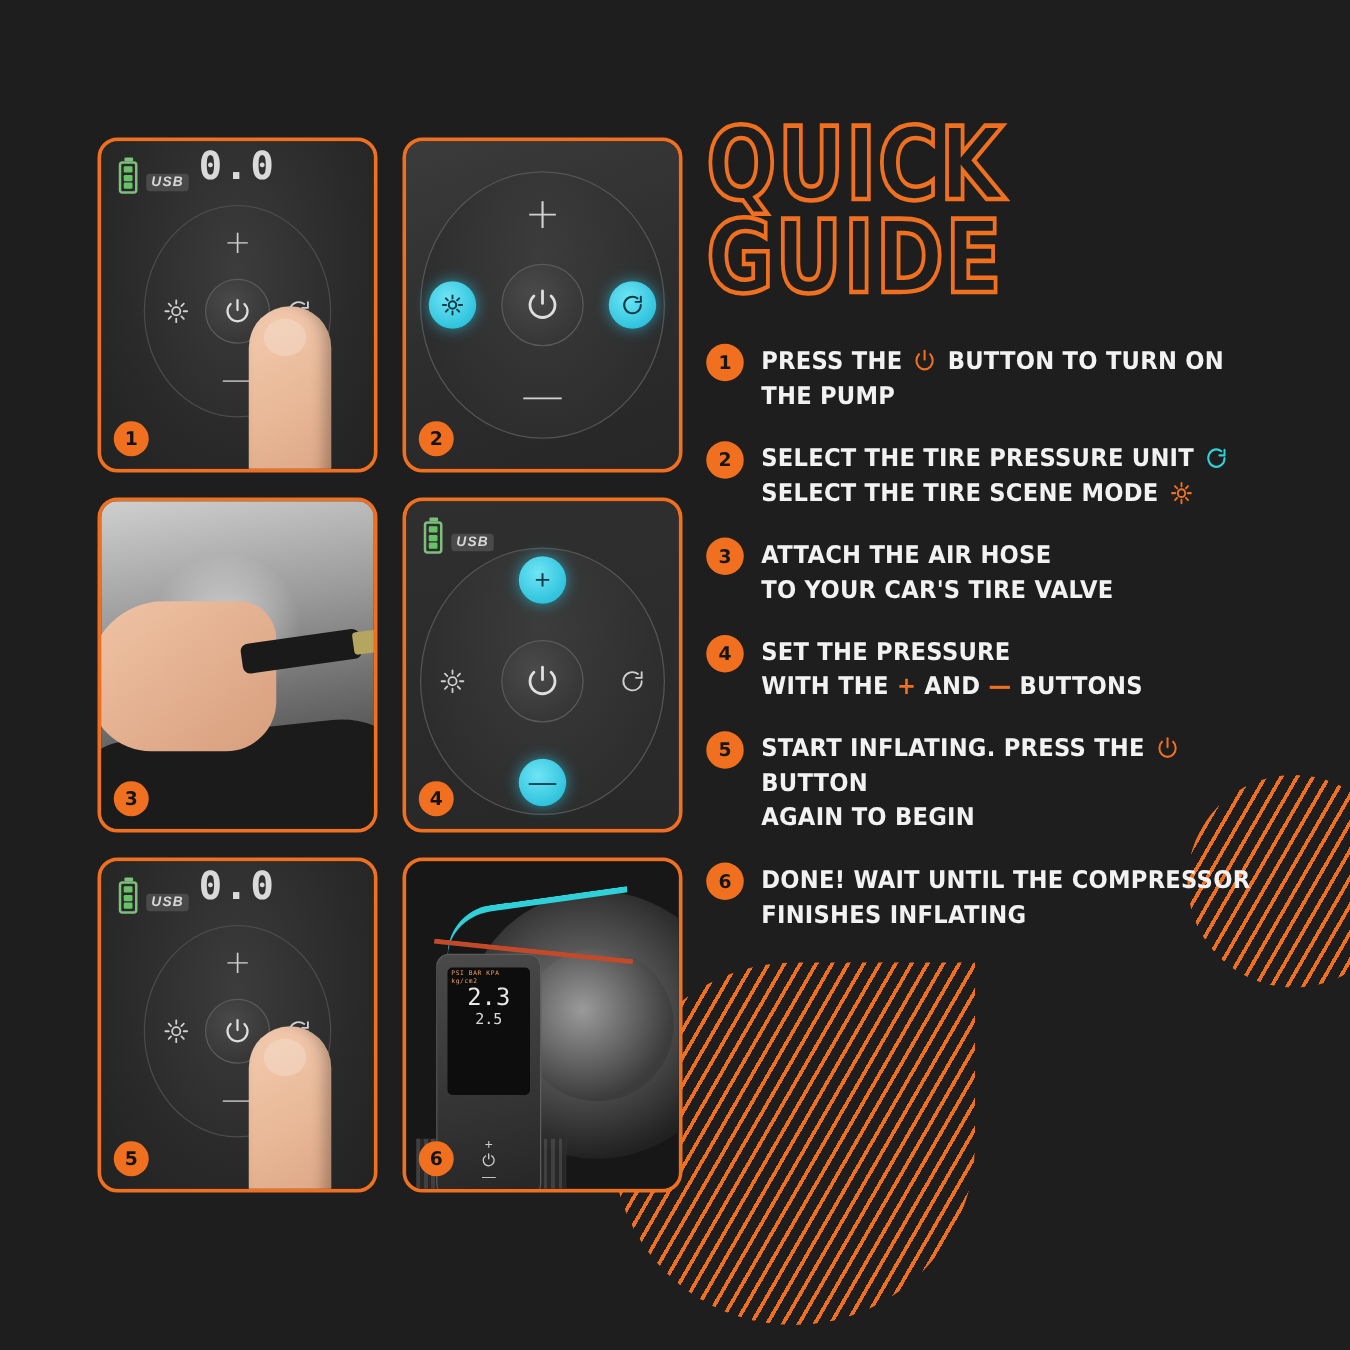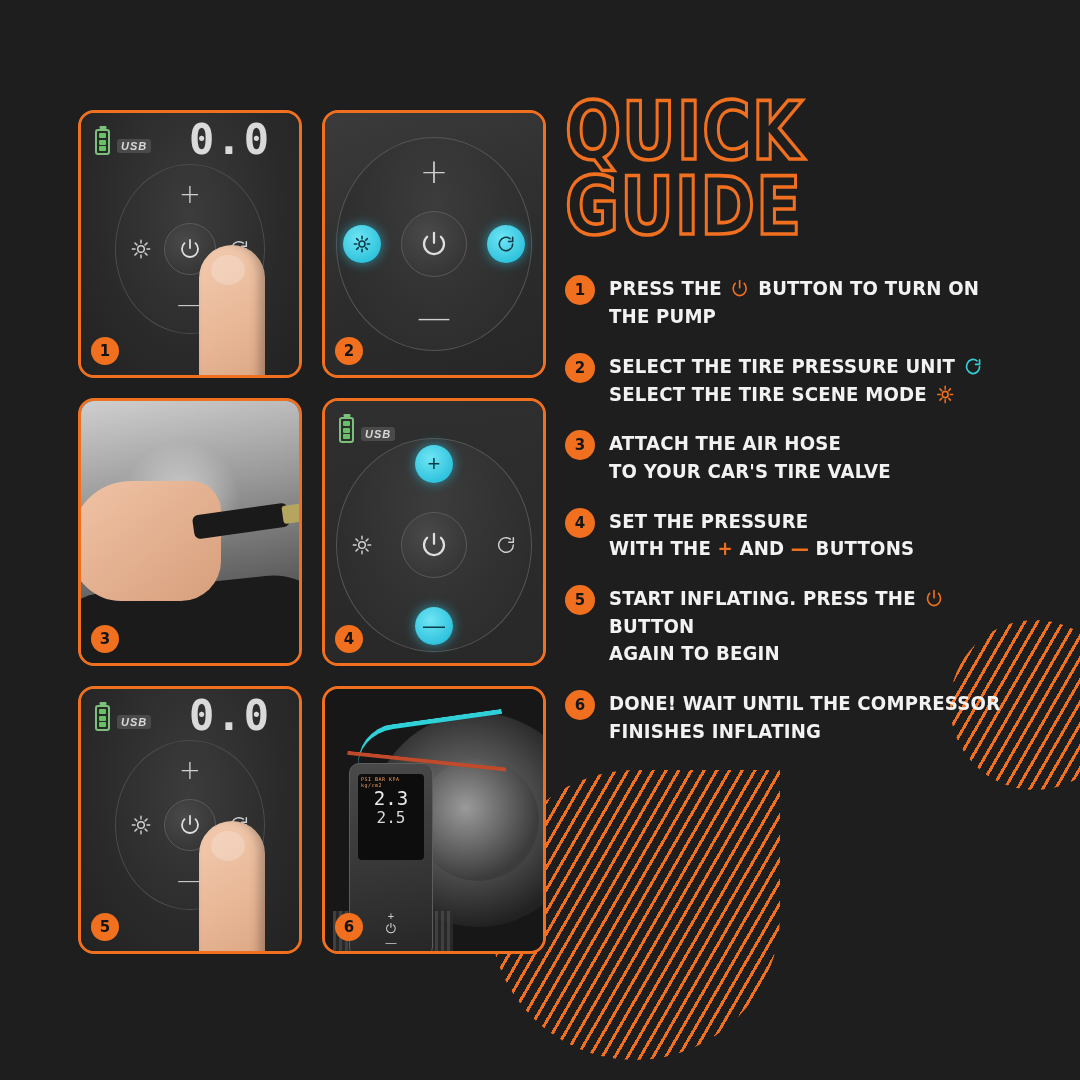--- a/index.html
+++ b/index.html
@@ -74,25 +74,24 @@
   }
   .pump.dark { background: linear-gradient(160deg,#3b3b3b 0%, #2d2d2d 55%, #262626 100%); }
   .pump.flat { background: linear-gradient(175deg,#2f2f2f 0%, #282828 100%); }
 
   .lcd {
     position: absolute;
     top: 2px; left: 50%;
     transform: translateX(-50%);
     color: #e9e9e9;
     font-family: "DejaVu Sans Mono", monospace;
-    font-size: 42px;
+    font-size: 31px;
     font-weight: bold;
     letter-spacing: 2px;
     opacity: .92;
-    margin-left: 40px;
   }
   .battery {
     position: absolute; left: 14px; top: 16px;
     width: 15px; height: 26px;
     border: 2px solid #7cc07c;
     border-radius: 3px;
     display: flex; flex-direction: column; justify-content: space-between;
     padding: 2px;
   }
   .battery i { display: block; height: 5px; background: #67c267; border-radius: 1px; }
@@ -233,27 +232,27 @@
     border-top: 4px solid #c14a2a; border-radius: 0 0 60px 0; transform: rotate(6deg);
   }
   .use-photo .device {
     position: absolute; left: 24px; top: 74px;
     width: 84px; height: 194px;
     background: linear-gradient(170deg,#4a4a4a,#262626);
     border-radius: 10px;
     border: 1px solid #5d5d5d;
   }
   .use-photo .dscreen {
-    position: absolute; left: 8px; top: 10px; width: 66px; height: 86px;
+    position: absolute; left: 8px; top: 10px; width: 66px; height: 102px;
     background: #0d0d0d; border-radius: 4px;
     color: #e8e8e8; font-family: "DejaVu Sans Mono", monospace;
   }
   .use-photo .dscreen .hdr { font-size: 5px; color:#f0a060; padding: 2px 3px 0; letter-spacing:.5px; }
   .use-photo .dscreen .v1 { font-size: 19px; text-align: center; line-height: 1.1; }
-  .use-photo .dscreen .v2 { font-size: 16px; text-align: center; line-height: 1.1; color:#d8d8d8; }
+  .use-photo .dscreen .v2 { font-size: 12px; text-align: center; line-height: 1.1; color:#d8d8d8; }
   .use-photo .dbtns {
     position: absolute; left: 0; right: 0; bottom: 8px;
     color: #cfcfcf; font-size: 11px; text-align: center; line-height: 1.1;
   }
   .use-photo .dbtns .pw { font-size: 13px; }
   .use-photo .grav {
     position: absolute; left: 8px; bottom: 0; width: 120px; height: 40px;
     background: repeating-linear-gradient(90deg,#4a4a4a 0 3px,#2c2c2c 3px 6px);
     opacity:.8;
   }

